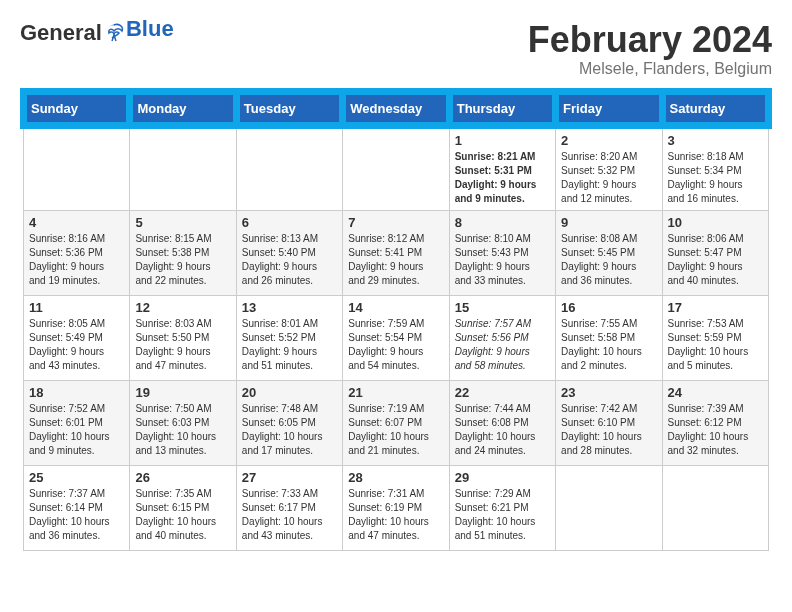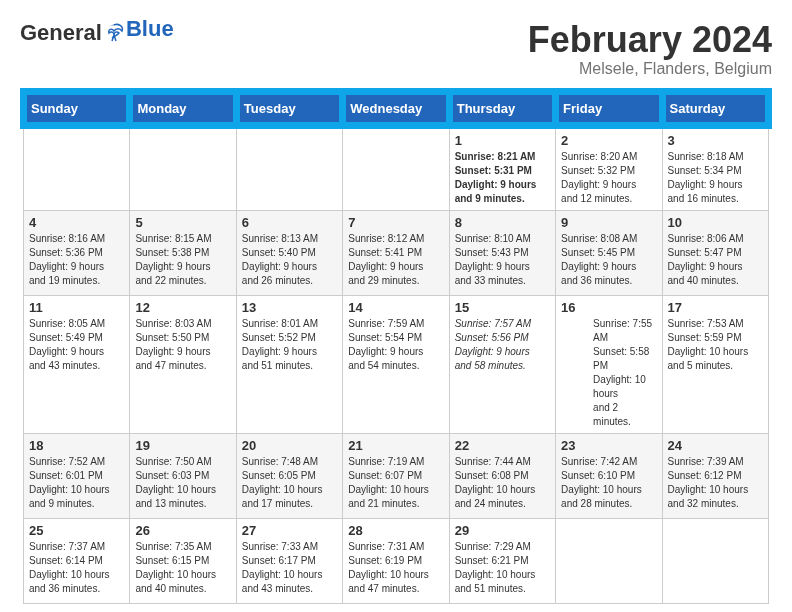--- a/index.html
+++ b/index.html
@@ -219,21 +219,21 @@
         </td>
         <td>
           <span class="day-number">15</span>
           <div class="day-info" style="white-space: pre-line; font-style: italic;">Sunrise: 7:57 AM
 Sunset: 5:56 PM
 Daylight: 9 hours
 and 58 minutes.</div>
         </td>
         <td>
           <span class="day-number">16</span>
-          <div class="day-info" style="white-space: pre-line; margin-left: 32px;">Sunrise: 7:55 AM
+          <div class="day-info" style="white-space: pre-line;">Sunrise: 7:55 AM
 Sunset: 5:58 PM
 Daylight: 10 hours
 and 2 minutes.</div>
         </td>
         <td>
           <span class="day-number">17</span>
           <div class="day-info" style="white-space: pre-line;">Sunrise: 7:53 AM
 Sunset: 5:59 PM
 Daylight: 10 hours
 and 5 minutes.</div>

